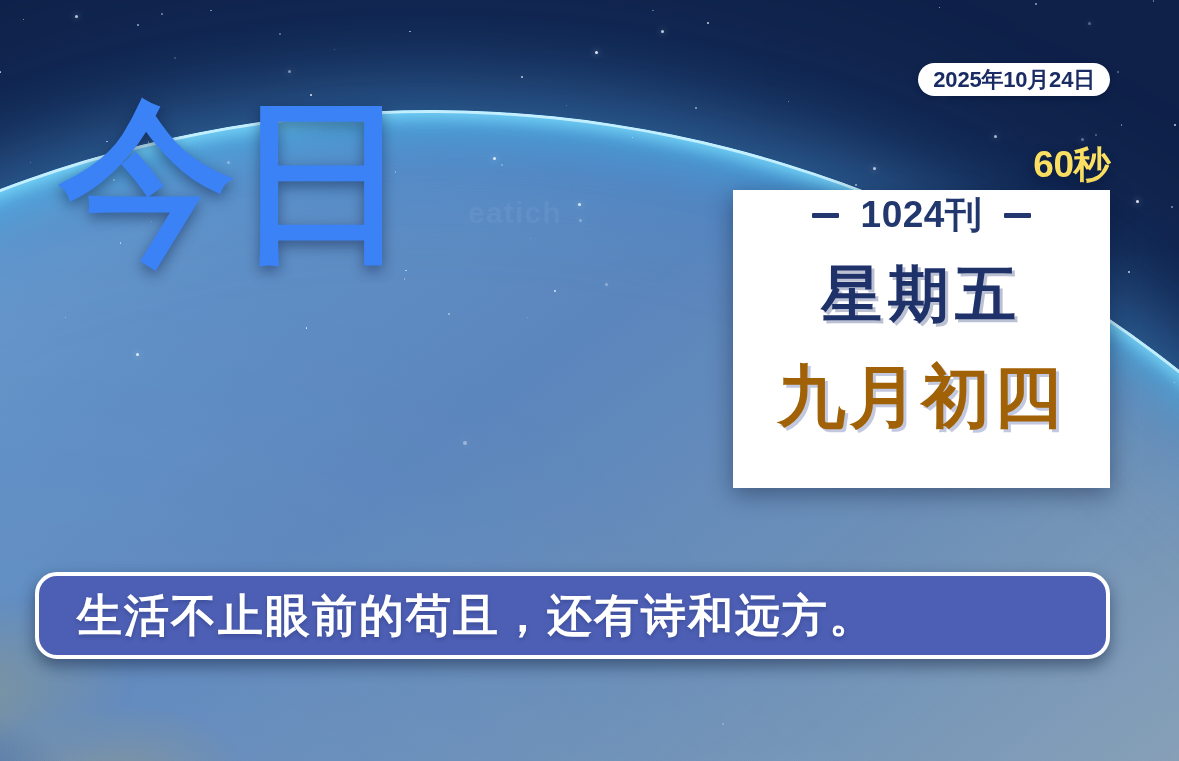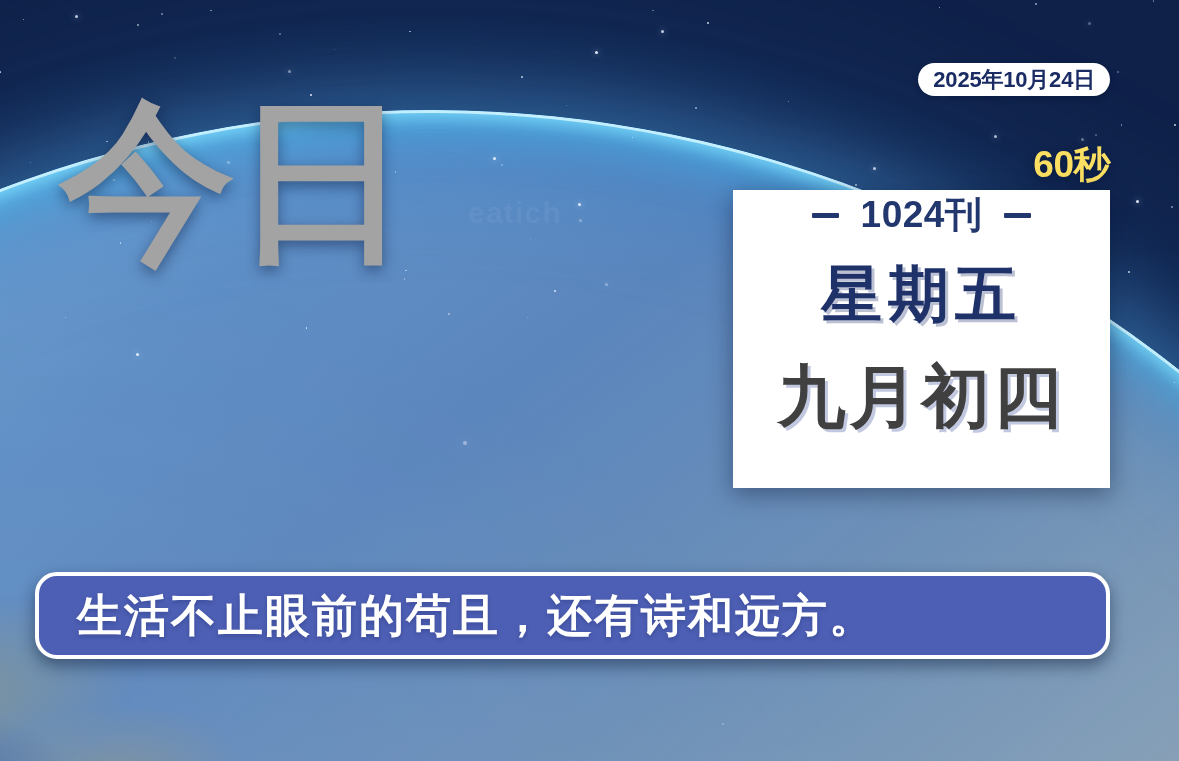--- a/index.html
+++ b/index.html
@@ -114,21 +114,21 @@
 
   
   .title-block{
     position:absolute;left:60px;top:96px;
     line-height:.98;
     letter-spacing:.02em;
   }
   .t-line{display:block;white-space:nowrap;}
   .t-today{
     font-size:175px;font-weight:bold;
-    color:#a3a3a3;
+    color:#3b82f6;
     text-shadow:0 5px 14px rgba(8,20,55,.45);
   }
   .t-news{
     font-size:175px;font-weight:bold;
     color:#f2f4f7;
     margin-top:4px;
     text-shadow:0 5px 16px rgba(8,20,55,.50);
   }
 
   
@@ -184,21 +184,21 @@
   .issue-dash{
     display:block;width:27px;height:5px;background:#22376e;border-radius:1px;
   }
   .card-weekday{
     margin-top:14px;
     color:#1f3169;font-size:61px;font-weight:bold;letter-spacing:6px;
     text-shadow:3px 3px 0 rgba(31,49,105,.30);
   }
   .card-lunar{
     margin-top:16px;
-    color:#404040;font-size:68px;font-weight:bold;letter-spacing:4px;
+    color:#a16207;font-size:68px;font-weight:bold;letter-spacing:4px;
     text-shadow:3px 3px 0 rgba(35,56,143,.28);
   }
 
   
   .quote{
     position:absolute;left:35px;top:572px;
     width:1075px;height:87px;
     background:#4d5fb4;
     border:4px solid #ffffff;
     border-radius:22px;

